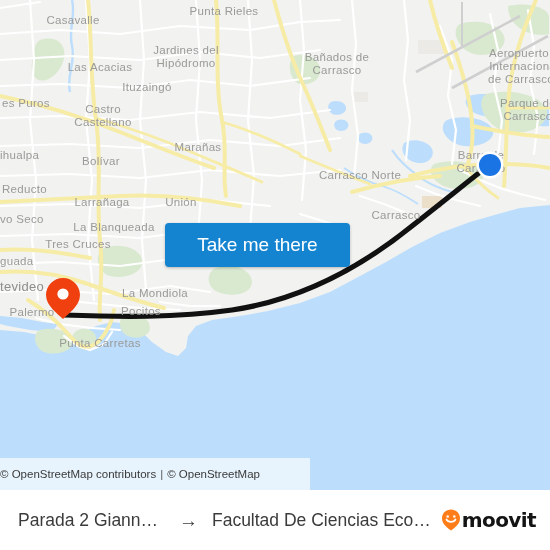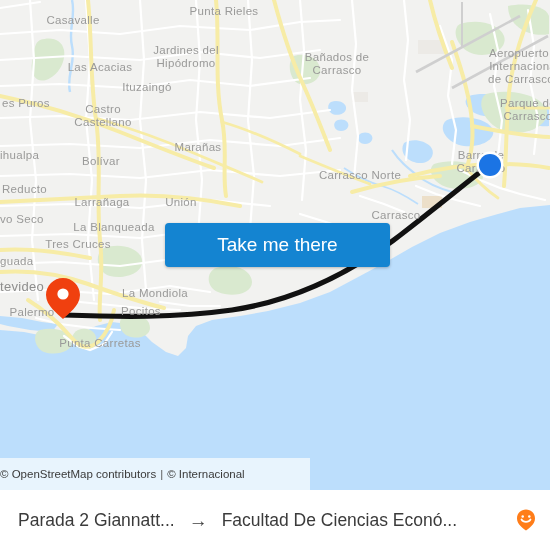--- a/index.html
+++ b/index.html
@@ -56,21 +56,21 @@
   }
   .map-label.left {
     text-anchor: start;
   }
 
   
   .cta-button {
     position: absolute;
     left: 165px;
     top: 223px;
-    width: 225px;
+    width: 185px;
     height: 44px;
     background: #1484d1;
     border: none;
     border-radius: 4px;
     color: #ffffff;
     font-family: "Liberation Sans", sans-serif;
     font-size: 19px;
     line-height: 44px;
     text-align: center;
     cursor: pointer;
@@ -318,35 +318,36 @@
         <g>
           <path fill="#f0400f" d="M63,278 C72.4,278 80,285.6 80,295 C80,306 68,314 63,319 C58,314 46,306 46,295 C46,285.6 53.6,278 63,278 Z"></path>
           <circle cx="63" cy="294" r="5.6" fill="#ffffff"></circle>
         </g>
       </g>
     </svg>
 
     <div class="attribution">
       <span>© OpenStreetMap contributors</span>
       <span class="sep">|</span>
-      <span>© Internacional</span>
+      <span>© OpenStreetMap</span>
     </div>
   </div>
 
   <button class="cta-button" type="button">Take me there</button>
 
   <div class="bottom-bar">
     <div class="trip-endpoints">
       <span class="endpoint origin">Parada 2 Giannatt...</span>
       <span class="arrow-glyph">→</span>
       <span class="endpoint destination">Facultad De Ciencias Econó...</span>
     </div>
     <div class="moovit-logo">
       <svg width="20" height="22" viewBox="0 0 20 22">
         <path fill="#ff7d19" d="M10,0.6 C15,0.6 19,4.5 19,9.4 C19,15.4 12.4,19.6 10,21.4 C7.6,19.6 1,15.4 1,9.4 C1,4.5 5,0.6 10,0.6 Z"></path>
         <circle cx="6.7" cy="7.6" r="1.25" fill="#ffffff"></circle>
         <circle cx="13.3" cy="7.6" r="1.25" fill="#ffffff"></circle>
         <path d="M5.6,10.6 C7.2,13.6 12.8,13.6 14.4,10.6" fill="none" stroke="#ffffff" stroke-width="1.9" stroke-linecap="round"></path>
       </svg>
+      <span class="moovit-word">moovit</span>
     </div>
   </div>
 
 </div>
 
 </body></html>

